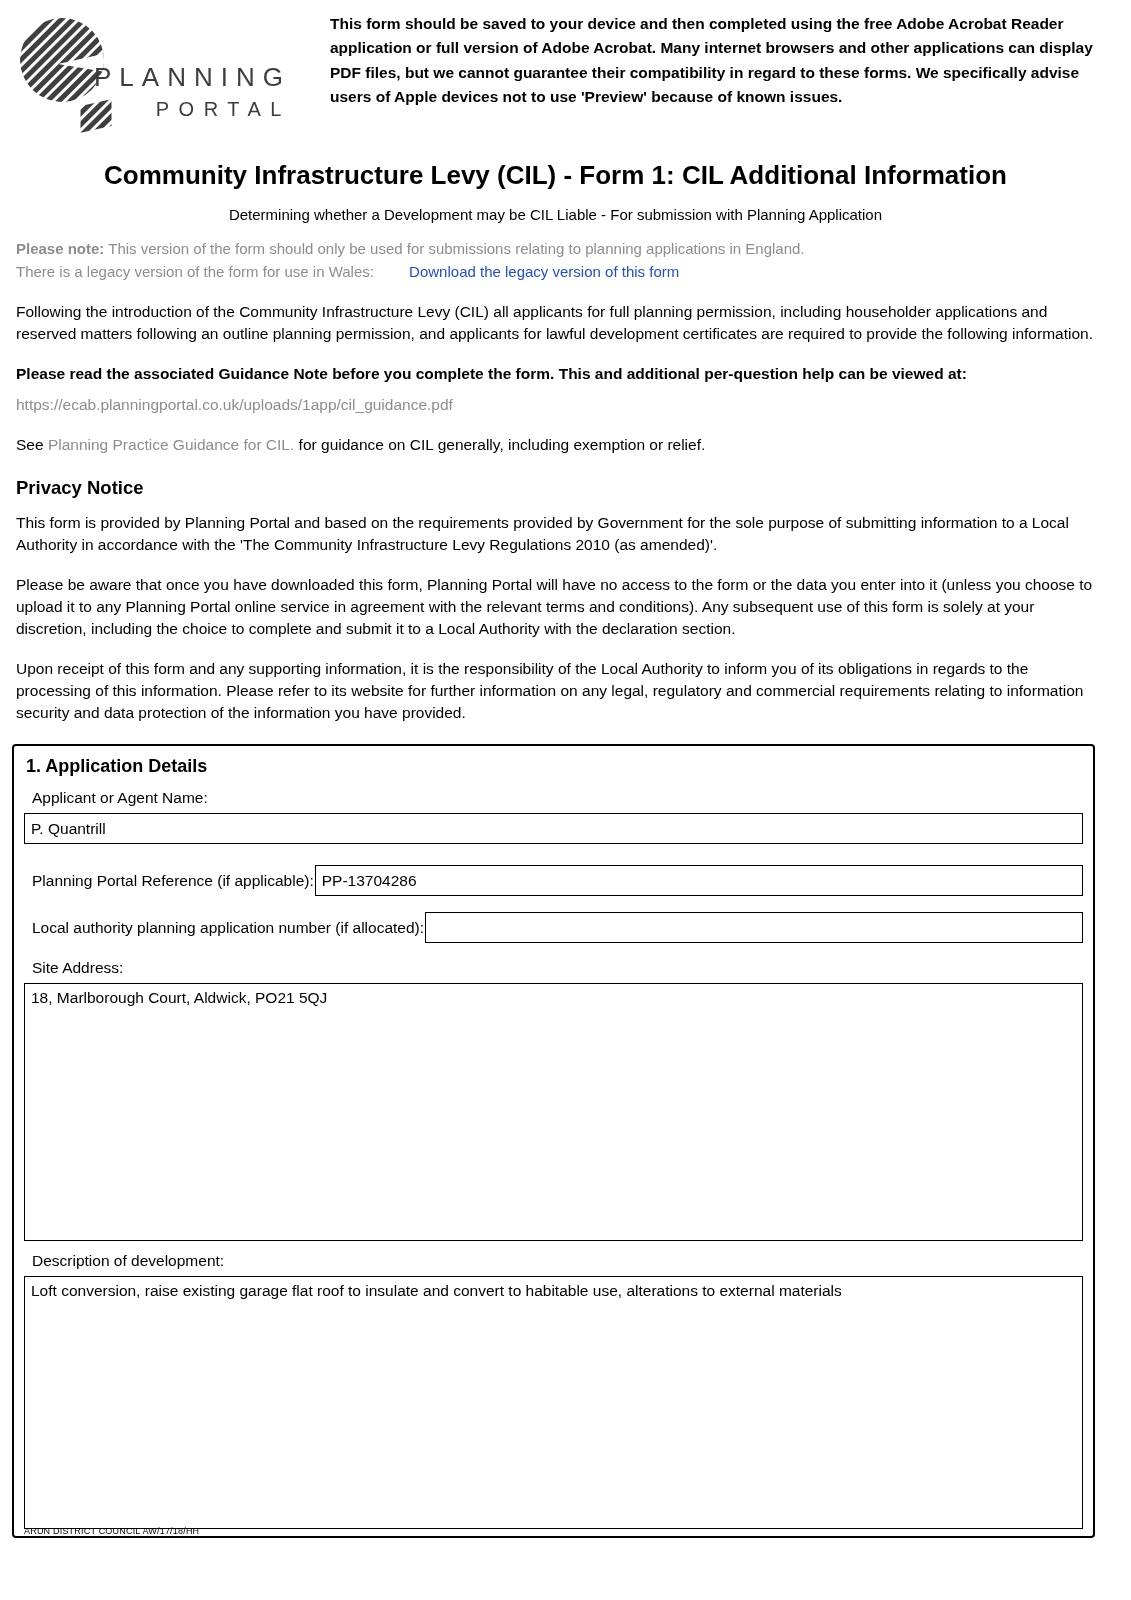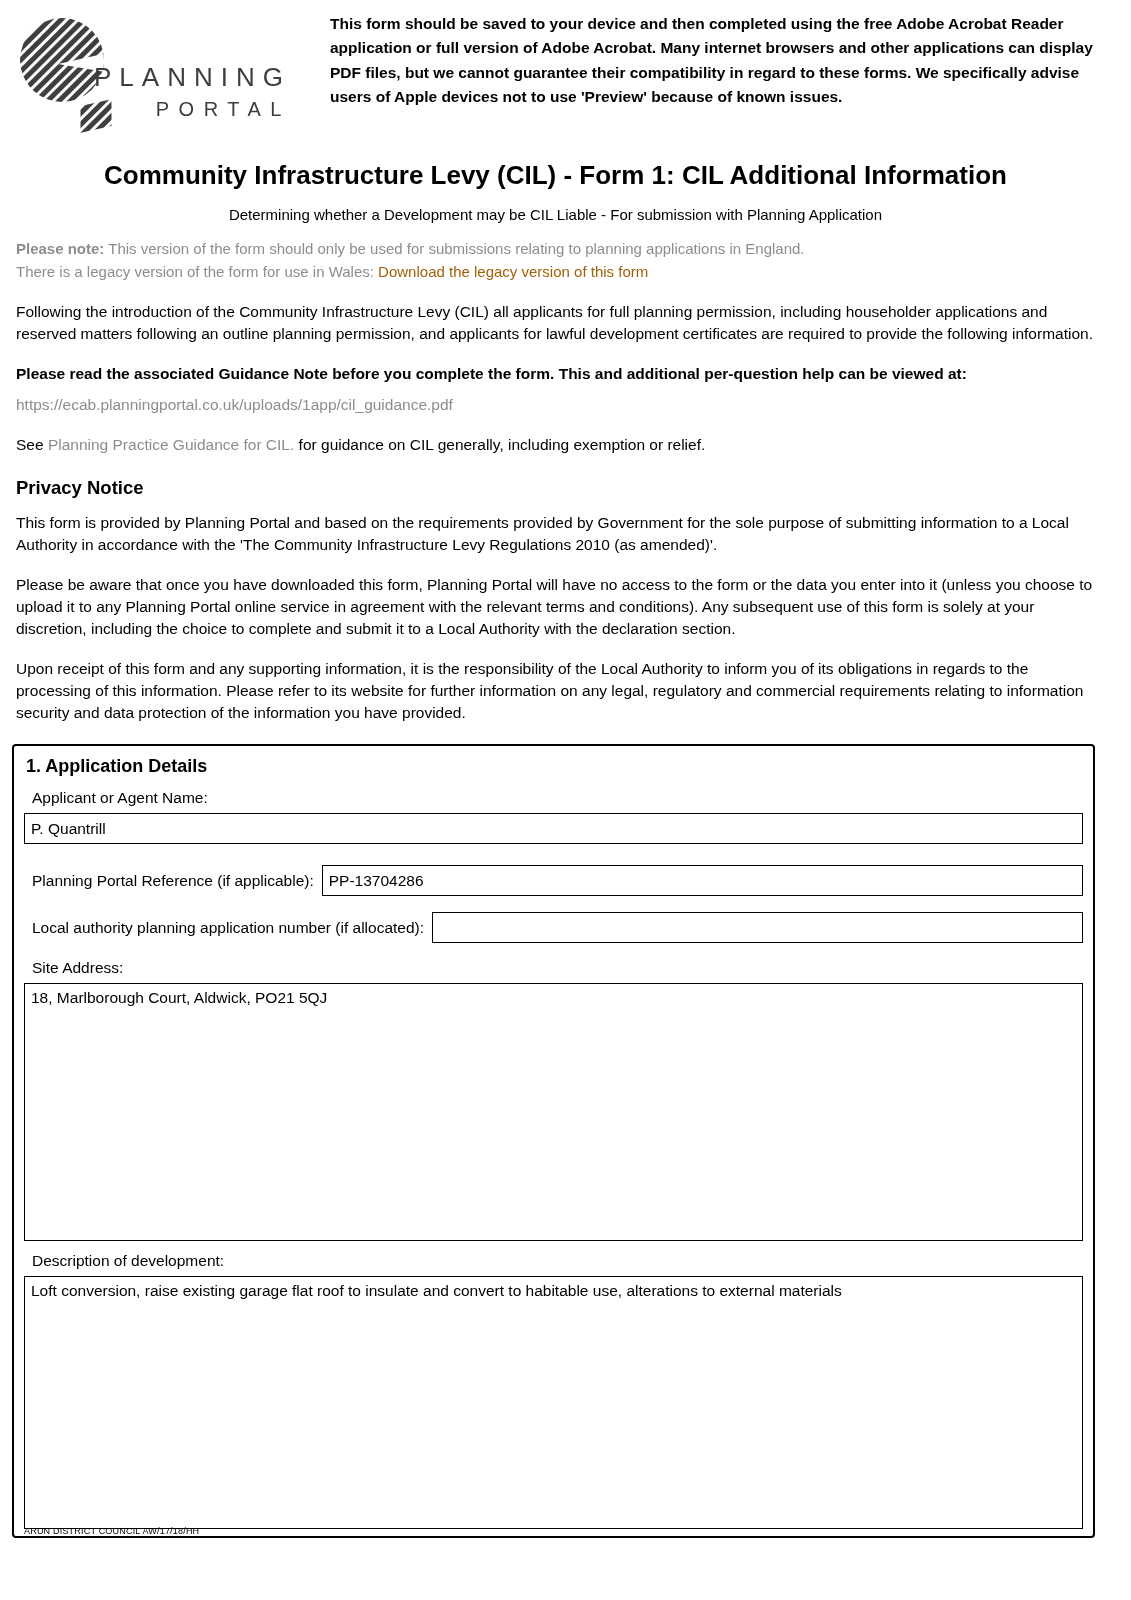--- a/index.html
+++ b/index.html
@@ -17,35 +17,35 @@
   .logo-text { position: absolute; left: 70px; top: 52px; color: #3d3d3d; margin-left: 8px; }
   .logo-line1 { font-size: 26px; letter-spacing: 8px; font-weight: 500; }
   .logo-line2 { font-size: 20px; letter-spacing: 9.5px; text-align: right; margin-top: 5px; }
   .notice { flex: 1; font-weight: bold; font-size: 15.5px; line-height: 1.58; padding-top: 2px; }
 
   
   .title { text-align: center; font-weight: bold; font-size: 26px; margin: 18px 0 0; }
   .subtitle { text-align: center; font-size: 15px; margin: 15px 0 0; }
   .note { color: #8d8d8d; font-size: 15px; margin: 15px 0 0; line-height: 1.5; }
   .note-label { font-weight: bold; }
-  .note-link { color: #a16207; cursor: pointer; }
+  .note-link { color: #1d4ed8; cursor: pointer; margin-left: 31px; }
 
   .para { font-size: 15.5px; line-height: 1.42; margin: 18px 0 0; }
   .bold { font-weight: bold; }
   .gray-link { color: #8d8d8d; cursor: pointer; }
   .link-line { margin-top: 9px; }
   .privacy-heading { font-size: 18.5px; font-weight: bold; margin: 21px 0 0; }
   .para.tight { margin-top: 13px; }
 
   
   .section-box { border: 2.5px solid #000; border-radius: 4px; padding: 8px 10px 16px; position: relative; margin-top: 20px; margin-left: -4px; height: 794px; }
   .sec-heading { font-size: 18px; font-weight: bold; margin: 2px 0 12px 2px; }
   .field-label { font-size: 15.5px; margin: 0 0 6px 8px; }
   .text-input { border: 1.6px solid #000; height: 31px; font-size: 15.5px; display: flex; align-items: center; padding: 0 6px; background: #fff; }
-  .inline-row { display: flex; align-items: center; gap: 8px; margin-top: 21px; }
+  .inline-row { display: flex; align-items: center; gap: 1px; margin-top: 21px; }
   .inline-row .field-label { margin: 0 0 0 8px; white-space: nowrap; }
   .inline-row .text-input { flex: 1; }
   .stack-gap { margin-top: 16px; }
   .big-box { border: 1.6px solid #000; font-size: 15.5px; padding: 4px 6px; line-height: 1.35; }
   .site-box { height: 258px; }
   .desc-box { height: 253px; }
   .council-ref { position: absolute; left: 10px; bottom: 0px; font-size: 9px; letter-spacing: 0.2px; }
 
   
   .footer { position: relative; height: 32px; margin-top: 8px; }

